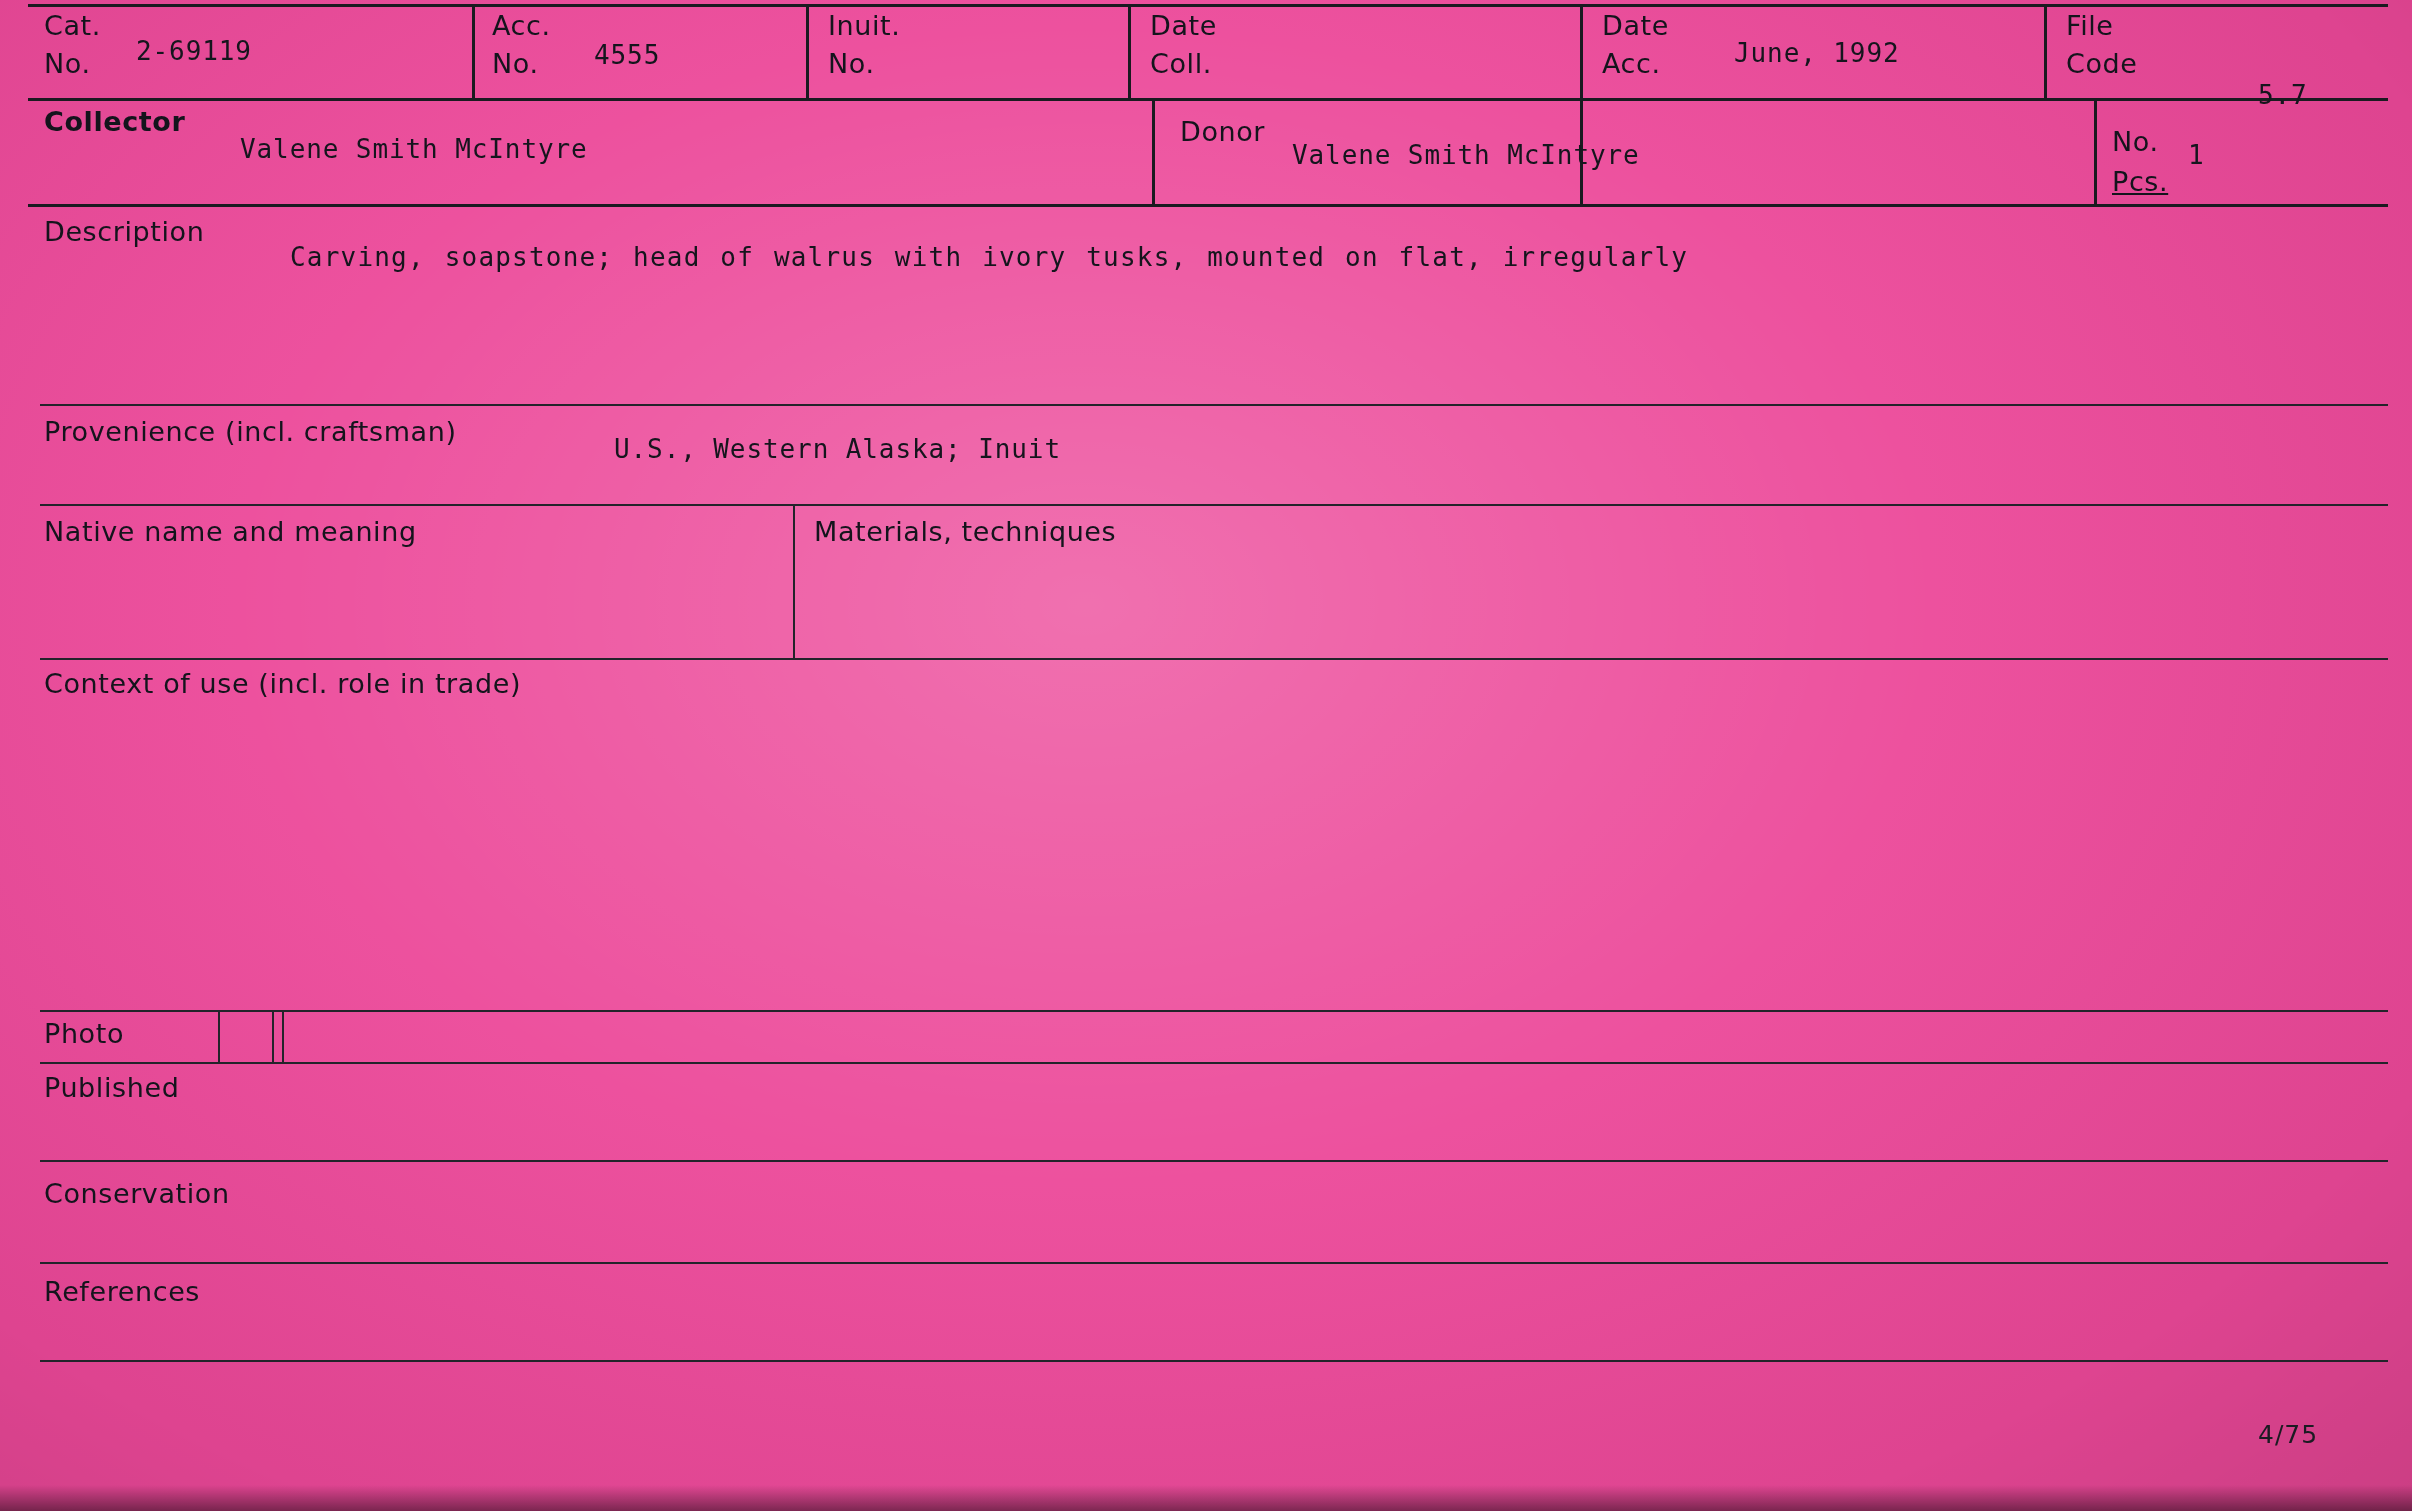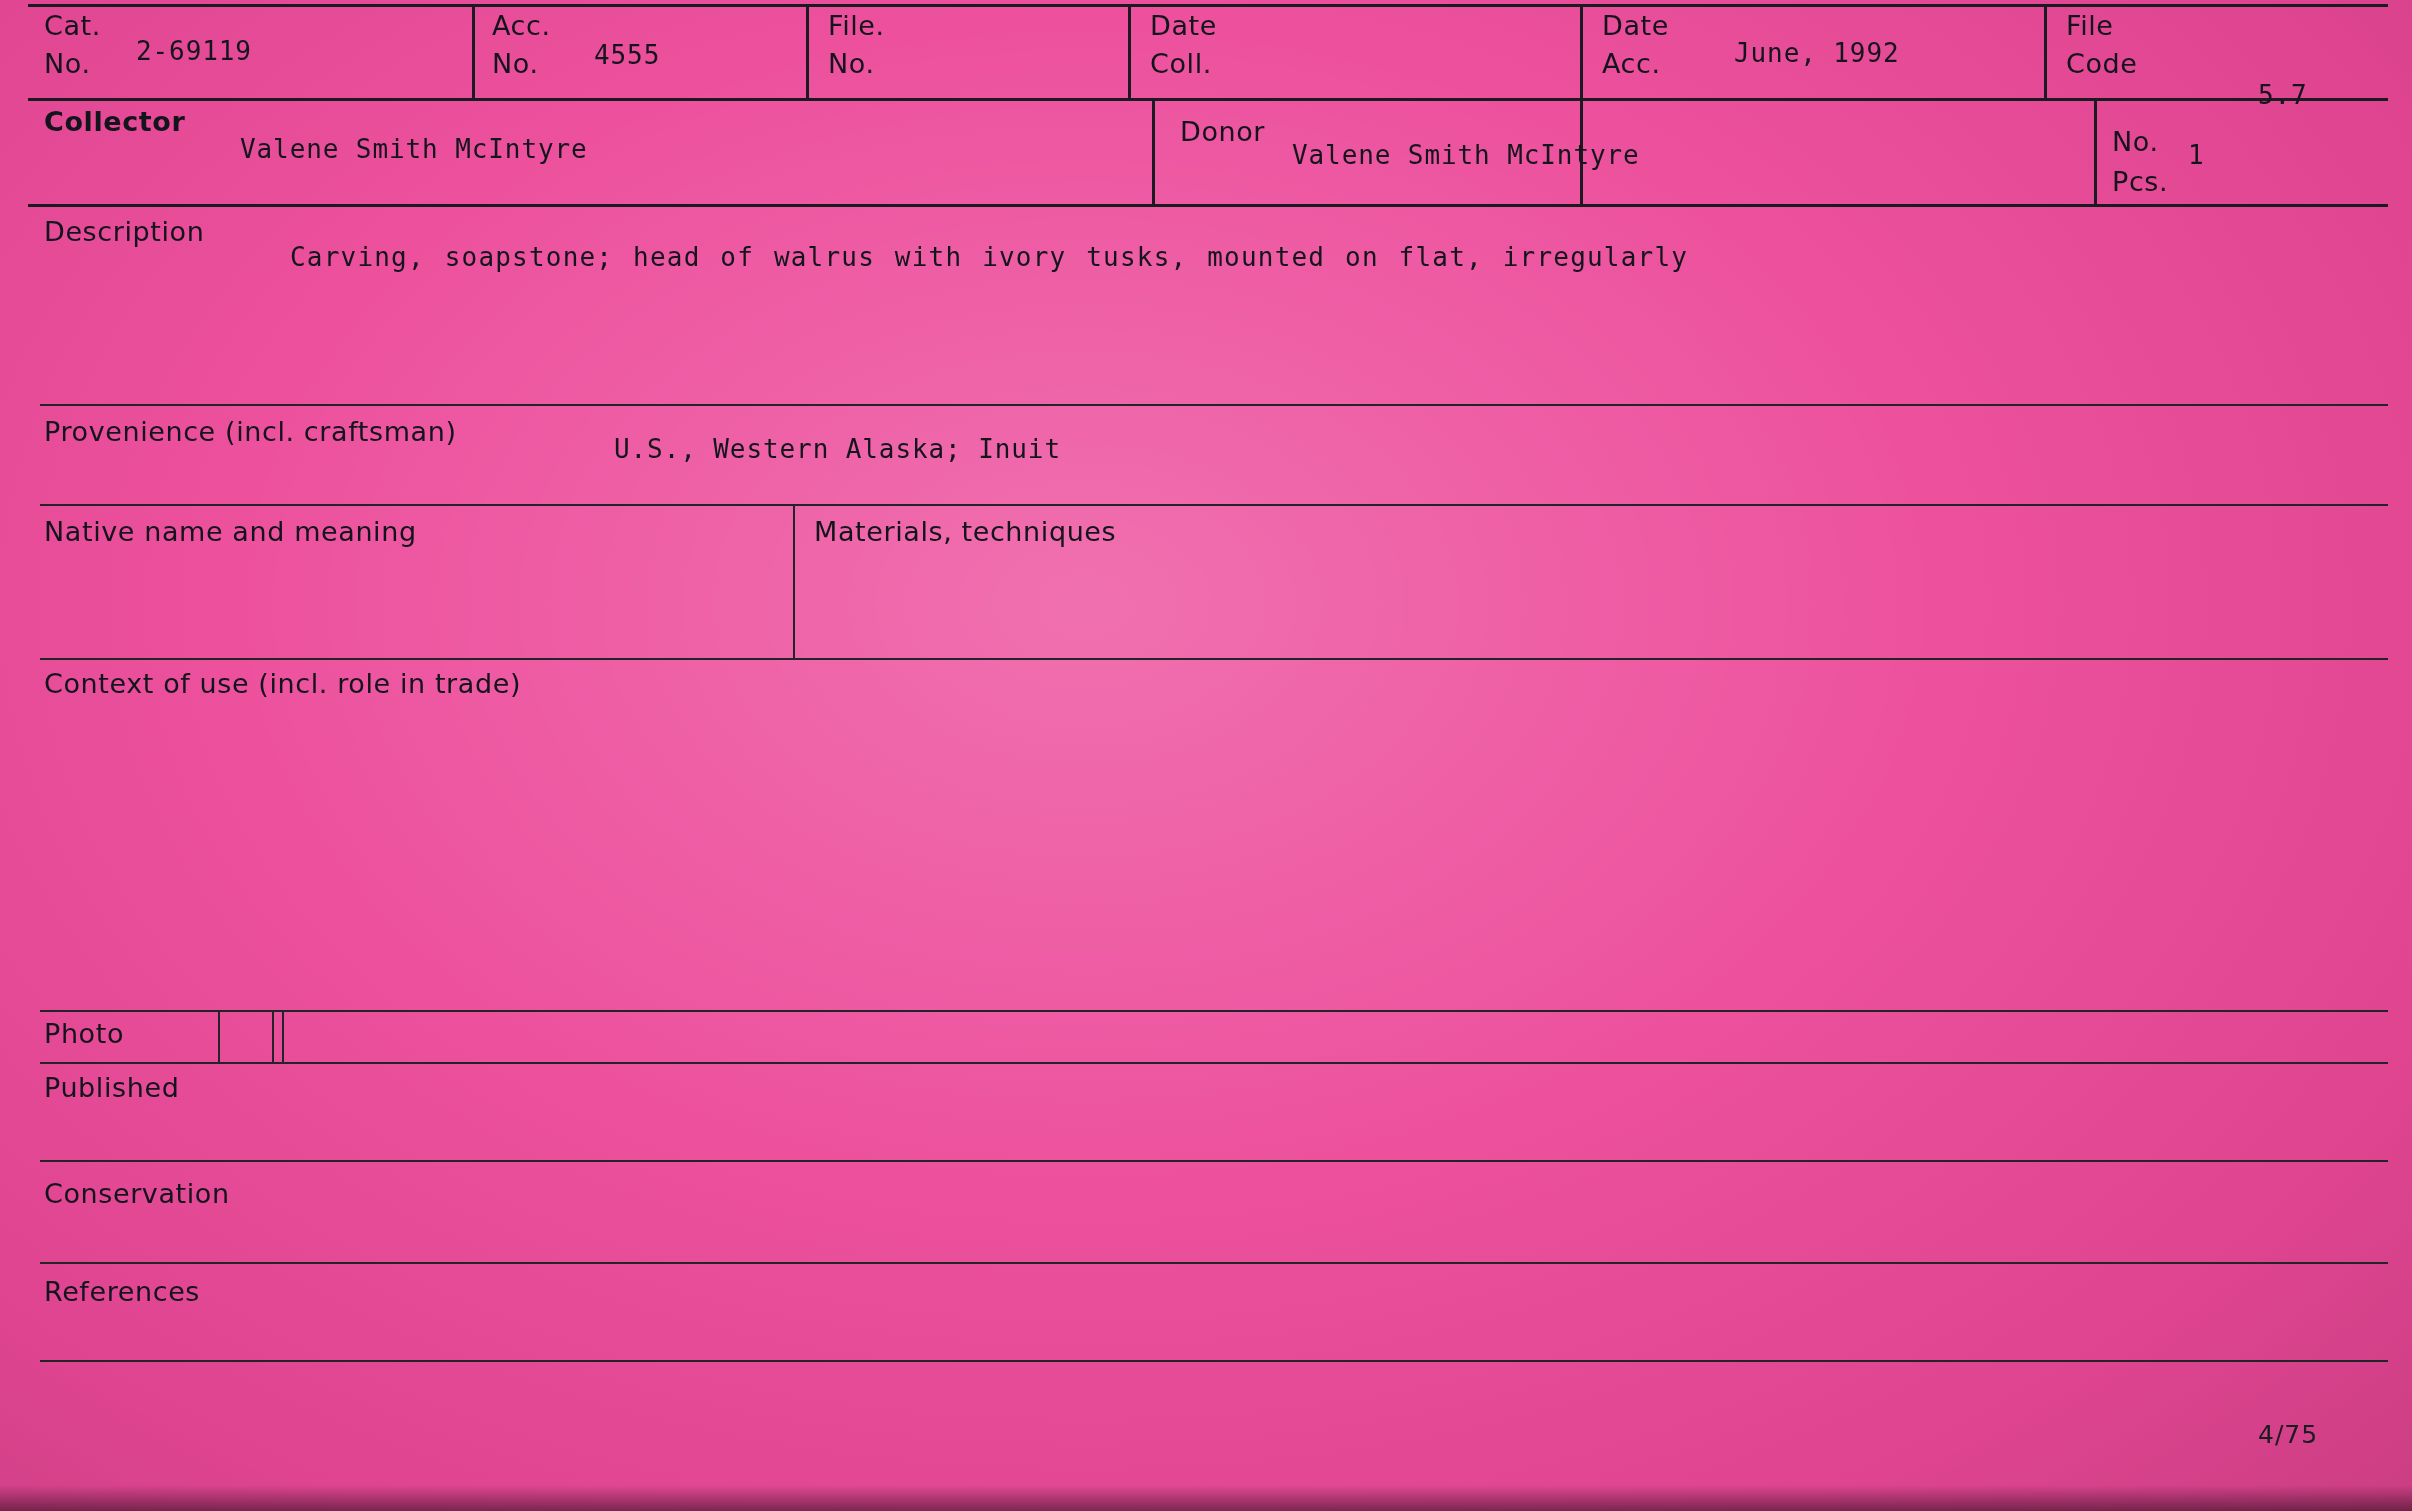--- a/index.html
+++ b/index.html
@@ -127,21 +127,21 @@
     <div class="vline thin" style="left:282px; top:1010px; height:52px;"></div>
 
     <div class="printed" style="left:44px; top:10px;">Cat.</div>
     <div class="printed" style="left:44px; top:48px;">No.</div>
     <div class="typed" style="left:136px; top:36px;">2-69119</div>
 
     <div class="printed" style="left:492px; top:10px;">Acc.</div>
     <div class="printed" style="left:492px; top:48px;">No.</div>
     <div class="typed" style="left:594px; top:40px;">4555</div>
 
-    <div class="printed" style="left:828px; top:10px;">File.</div>
+    <div class="printed" style="left:828px; top:10px;">Inuit.</div>
     <div class="printed" style="left:828px; top:48px;">No.</div>
     <div class="typed" style="left:950px; top:40px;"></div>
 
     <div class="printed" style="left:1150px; top:10px;">Date</div>
     <div class="printed" style="left:1150px; top:48px;">Coll.</div>
     <div class="typed" style="left:1290px; top:40px;"></div>
 
     <div class="printed" style="left:1602px; top:10px;">Date</div>
     <div class="printed" style="left:1602px; top:48px;">Acc.</div>
     <div class="typed" style="left:1734px; top:38px;">June, 1992</div>
@@ -150,21 +150,21 @@
     <div class="printed" style="left:2066px; top:48px;">Code</div>
     <div class="typed" style="left:2258px; top:40px;margin-top:40px;">5.7</div>
 
     <div class="printed" style="left:44px; top:106px;font-weight:bold;">Collector</div>
     <div class="typed" style="left:240px; top:134px;">Valene Smith McIntyre</div>
 
     <div class="printed" style="left:1180px; top:116px;">Donor</div>
     <div class="typed" style="left:1292px; top:140px;">Valene Smith McIntyre</div>
 
     <div class="printed" style="left:2112px; top:126px;">No.</div>
-    <div class="printed" style="left:2112px; top:166px;">Pcs.</div>
+    <div class="printed" style="left:2112px; top:166px;text-decoration:underline;">Pcs.</div>
     <div class="typed" style="left:2188px; top:140px;">1</div>
 
     <div class="printed" style="left:44px; top:216px;">Description</div>
     <div class="typed desc" style="left:290px; top:218px;">Carving, soapstone; head of walrus with ivory tusks, mounted on flat, irregularly</div>
 
     <div class="printed" style="left:44px; top:416px;">Provenience (incl. craftsman)</div>
     <div class="typed" style="left:614px; top:434px;">U.S., Western Alaska; Inuit</div>
 
     <div class="printed" style="left:44px; top:516px;">Native name and meaning</div>
     <div class="typed" style="left:60px; top:566px;"></div>

